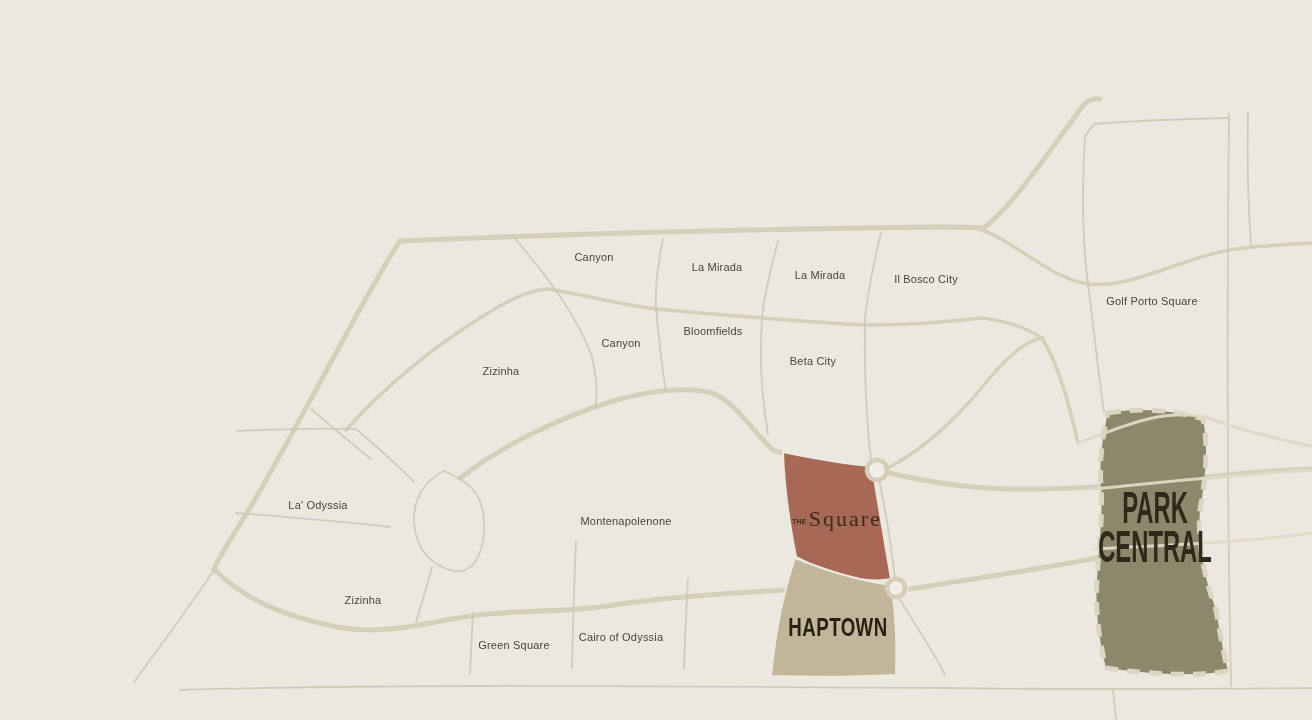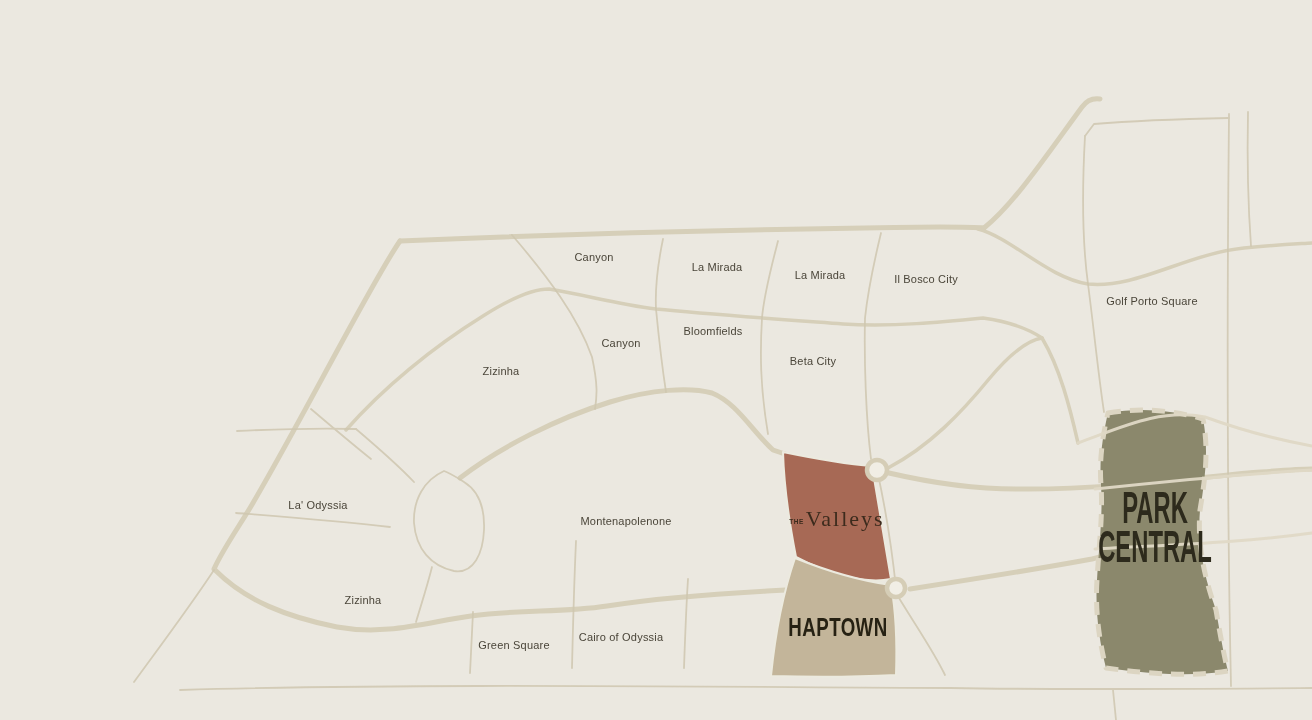--- a/index.html
+++ b/index.html
@@ -118,21 +118,21 @@
   <div class="map-label" style="left:813px;top:361px">Beta City</div>
   <div class="map-label" style="left:501px;top:371px">Zizinha</div>
   <div class="map-label" style="left:318px;top:505px">La' Odyssia</div>
   <div class="map-label" style="left:626px;top:521px">Montenapolenone</div>
   <div class="map-label" style="left:363px;top:600px">Zizinha</div>
   <div class="map-label" style="left:514px;top:645px">Green Square</div>
   <div class="map-label" style="left:621px;top:637px">Cairo of Odyssia</div>
 
   <div class="brand brand-valleys">
     <span class="prefix">THE</span>
-    <span class="name">Valleys</span>
+    <span class="name">Square</span>
   </div>
 
   <div class="brand brand-haptown">HAPTOWN</div>
 
   <div class="brand brand-park">
     <div>PARK</div>
     <div>CENTRAL</div>
   </div>
 
 </div>

